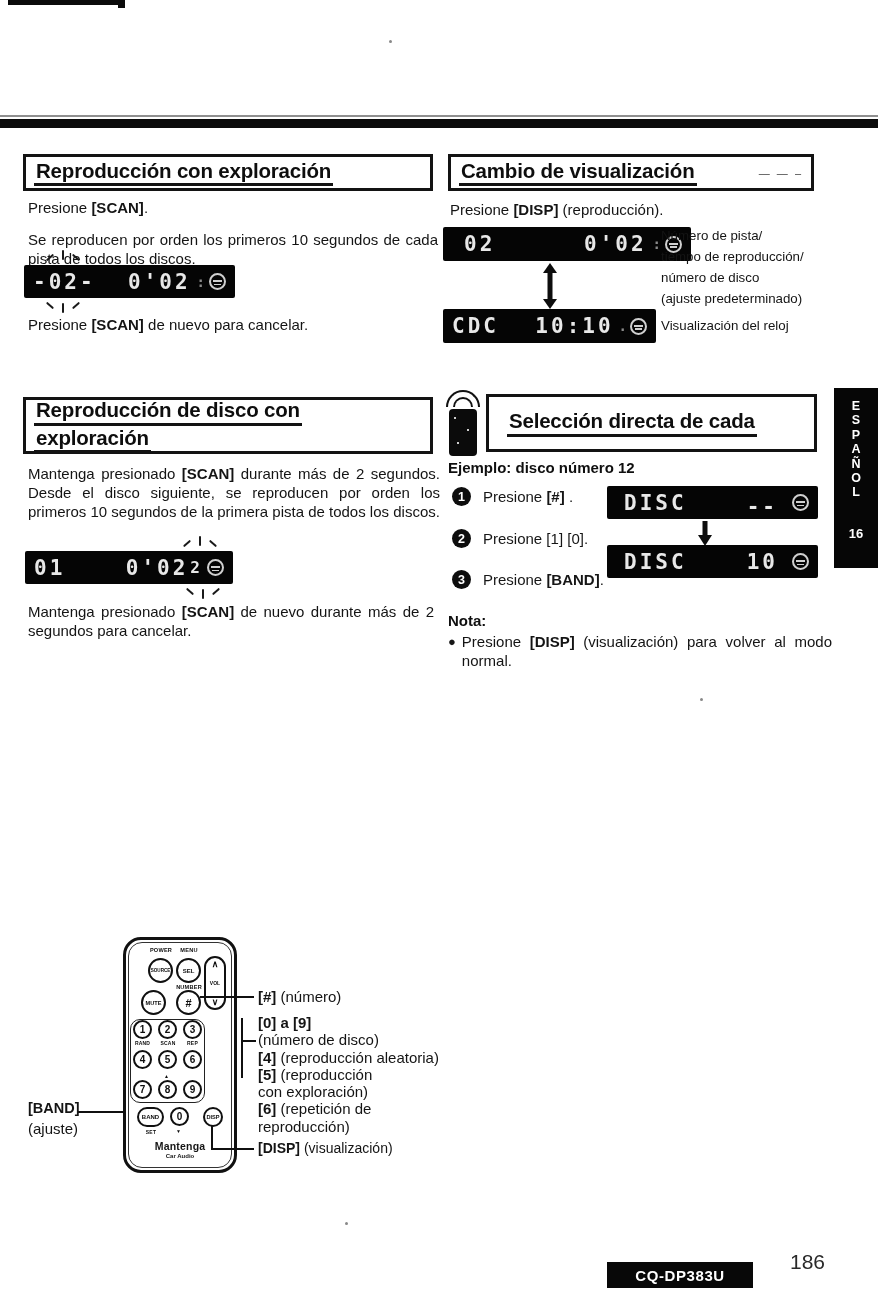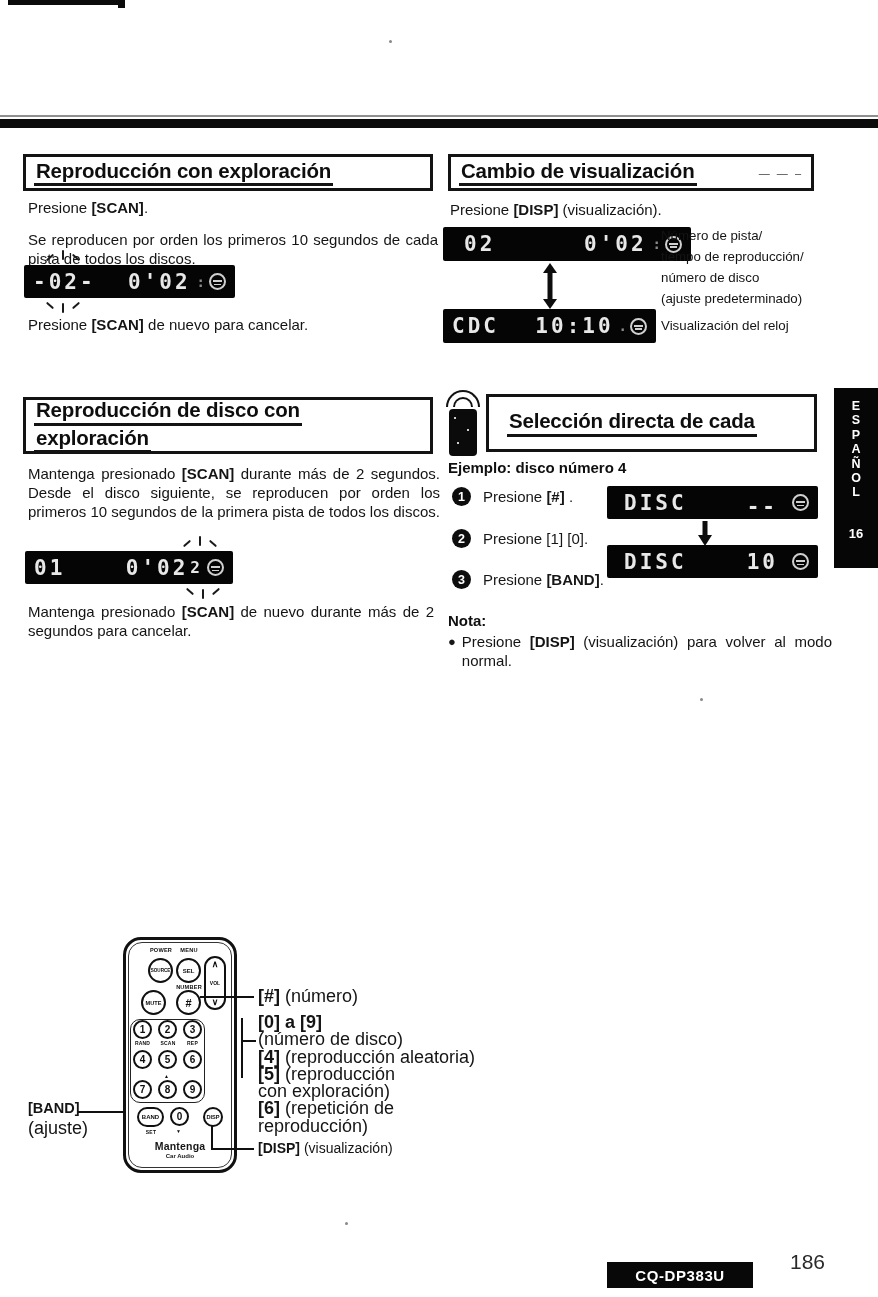--- a/index.html
+++ b/index.html
@@ -37,21 +37,21 @@
   .sidetab .ltr{font-weight:bold;font-size:12.5px;line-height:14.4px;font-family:"Liberation Sans",sans-serif;}
   .sidetab .num{font-weight:bold;font-size:13px;margin-top:26px;}
   
   .remote{border:3px solid #111;border-radius:18px;box-sizing:border-box;background:#fff;}
   .remote-inner{position:absolute;left:2px;top:2px;right:2px;bottom:2px;border:1px solid #333;border-radius:14px;}
   .rbtn{position:absolute;border:2px solid #101010;border-radius:50%;background:#fff;box-sizing:border-box;
         display:flex;align-items:center;justify-content:center;font-weight:bold;color:#0d0d0d;}
   .rlabel{position:absolute;font-weight:bold;font-size:5.6px;color:#0d0d0d;text-align:center;letter-spacing:.2px;}
   .keypad-outline{position:absolute;border:1.5px solid #222;border-radius:10px;}
   .cline{position:absolute;background:#101010;}
-  .callout{font-size:18px;line-height:17.3px;color:#141414;white-space:nowrap;}
+  .callout{font-size:15px;line-height:17.3px;color:#141414;white-space:nowrap;}
   .caption{font-size:13.3px;line-height:21px;color:#141414;}
   .badge{background:#080808;color:#fff;font-weight:bold;font-size:15px;letter-spacing:.6px;
          display:flex;align-items:center;justify-content:center;}
   .speck{position:absolute;width:3px;height:3px;background:#555;border-radius:50%;opacity:.7;}
   .bullet-row{display:flex;gap:6px;}
 </style>
 </head>
 <body>
 
 <div class="page">
@@ -109,21 +109,21 @@
     <span class="fray" style="left:16px;top:3px;height:10px;"></span>
     <span class="fray" style="left:29px;top:1px;transform:rotate(48deg);"></span>
   </div>
   <div class="abs bt" style="left:28px;top:602px;width:406px;"><span>Mantenga presionado </span><span class="b">[SCAN]</span><span> de nuevo durante más de 2 segundos para cancelar.</span></div>
 
   <div class="abs tbox" style="left:448px;top:154px;width:366px;height:37px;flex-direction:row;align-items:center;">
     <span class="ttl">Cambio de visualización</span>
     <span class="grow"></span>
     <span class="tdash">— — –</span>
   </div>
-  <div class="abs bt" style="left:450px;top:200px;width:370px;"><span>Presione </span><span class="b">[DISP]</span><span> (visualización).</span></div>
+  <div class="abs bt" style="left:450px;top:200px;width:370px;"><span>Presione </span><span class="b">[DISP]</span><span> (reproducción).</span></div>
 
   <div class="abs lcd" style="left:443px;top:227px;width:248px;height:34px;">
     <span class="seg" style="margin-left:12px;">02</span>
     <span class="grow"></span>
     <span class="seg">0'02</span>
     <span class="seg-dim" style="margin:0 4px 0 6px;">:</span>
     <span class="lcd-icon"></span>
   </div>
   <div class="abs caption" style="left:661px;top:225px;">
     <div>Número de pista/</div>
@@ -152,21 +152,21 @@
     <div style="position:absolute;left:9px;top:7px;width:20px;height:10px;border:2px solid #111;border-bottom:none;border-radius:10px 10px 0 0;box-sizing:border-box;"></div>
     <div style="position:absolute;left:5px;top:19px;width:28px;height:47px;background:#0b0b0b;border-radius:4px;">
       <span style="position:absolute;left:5px;top:8px;width:2px;height:2px;background:#fff;opacity:.8;"></span>
       <span style="position:absolute;left:18px;top:20px;width:2px;height:2px;background:#fff;opacity:.8;"></span>
       <span style="position:absolute;left:8px;top:33px;width:2px;height:2px;background:#fff;opacity:.8;"></span>
     </div>
   </div>
   <div class="abs tbox" style="left:486px;top:394px;width:331px;height:58px;">
     <span class="ttl" style="margin-left:10px;">Selección directa de cada</span>
   </div>
-  <div class="abs bold15" style="left:448px;top:459px;">Ejemplo: disco número 4</div>
+  <div class="abs bold15" style="left:448px;top:459px;">Ejemplo: disco número 12</div>
 
   <div class="abs steprow" style="left:452px;top:487px;">
     <span class="stepnum">1</span>
     <span><span>Presione </span><span class="b">[#]</span><span> .</span></span>
   </div>
   <div class="abs steprow" style="left:452px;top:529px;">
     <span class="stepnum">2</span>
     <span><span>Presione [1] [0].</span></span>
   </div>
   <div class="abs steprow" style="left:452px;top:570px;">

